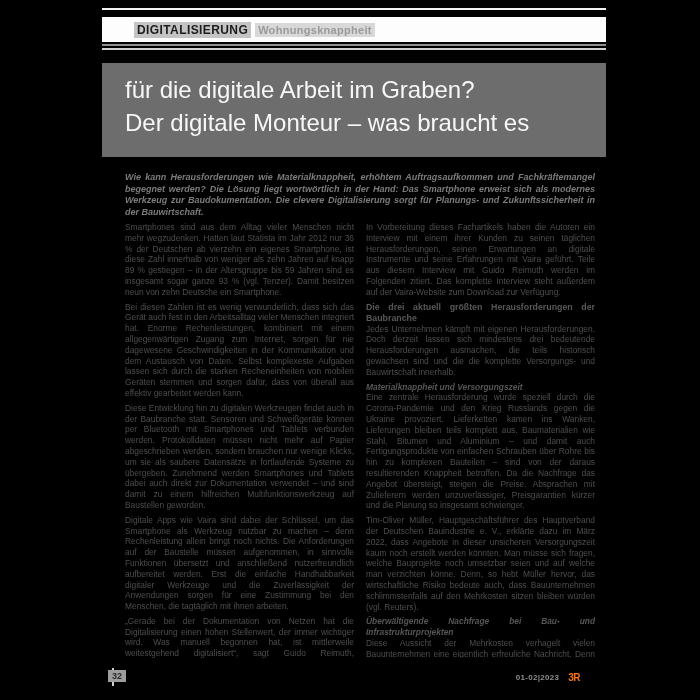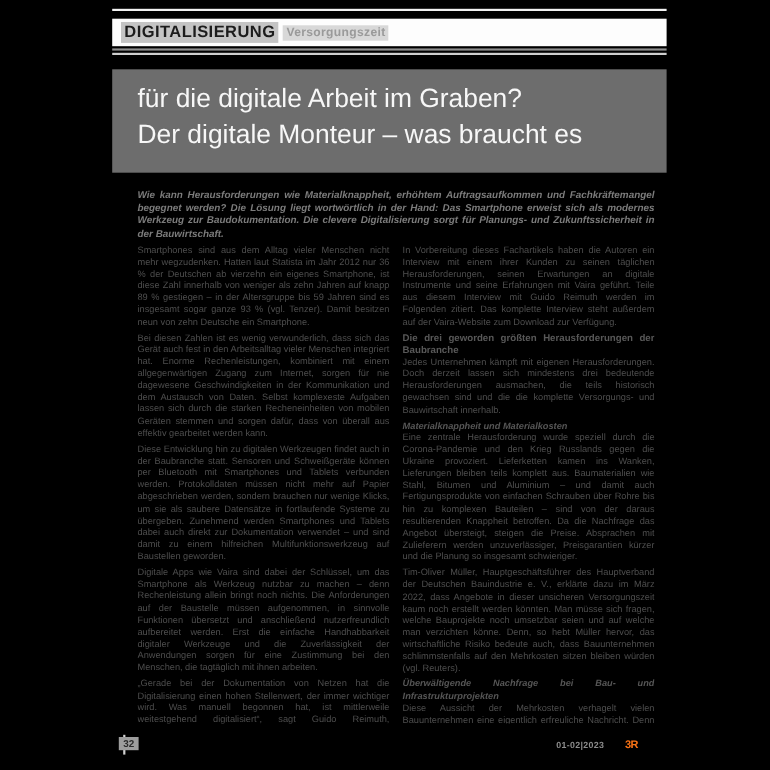--- a/index.html
+++ b/index.html
@@ -3,21 +3,21 @@
 <meta charset="utf-8">
 <style>
   html,body{margin:0;padding:0;background:#000;width:700px;height:700px;overflow:hidden;
     font-family:"Liberation Sans",sans-serif;}
   .canvas{position:relative;width:700px;height:700px;background:#000;}
   .page{position:absolute;left:100px;top:0;width:510px;height:700px;background:#000;}
 
   .top-rule{position:absolute;left:2px;top:8px;width:504px;height:2px;background:#f2f2f2;}
   .kicker-band{position:absolute;left:2px;top:17px;width:504px;height:25px;background:#fdfdfd;
     display:flex;align-items:center;}
-  .kicker-cat{margin-left:8px;font-size:15px;font-weight:bold;letter-spacing:.4px;
+  .kicker-cat{margin-left:32px;font-size:12px;font-weight:bold;letter-spacing:.4px;
     color:#1c1c1c;background:#c4c4c4;padding:1px 3px;}
   .kicker-sub{margin-left:4px;font-size:11px;font-weight:bold;letter-spacing:.3px;
     color:#9a9a9a;background:#d8d8d8;padding:1px 3px;}
   .band-rule1{position:absolute;left:2px;top:44px;width:504px;height:2px;background:#8e8e8e;}
   .band-rule2{position:absolute;left:2px;top:48px;width:504px;height:2px;background:#cfcfcf;}
 
   .title-box{position:absolute;left:2px;top:63px;width:504px;height:94px;background:#6d6d6d;}
   .title{margin:10px 20px 0 23px;color:#f7f7f7;font-size:24px;line-height:33px;font-weight:400;}
   .byline{margin:6px 20px 0 24px;color:#cccccc;font-size:8.5px;font-weight:bold;}
 
@@ -28,35 +28,35 @@
     display:flex;column-gap:12px;}
   .col{width:229px;color:#4e4e4e;font-size:8.4px;line-height:10.8px;text-align:justify;}
   .col p{margin:0 0 4px 0;}
   .col .sec-head{margin:4px 0 0 0;font-weight:bold;color:#585858;font-size:8.8px;line-height:11px;}
   .col .sub-head{margin:4px 0 0 0;font-weight:bold;font-style:italic;color:#565656;}
 
   .footer{position:absolute;left:0;top:666px;width:510px;height:24px;}
   .pageno-bar{position:absolute;left:12px;top:2px;width:2px;height:18px;background:#d0d0d0;}
   .pageno{position:absolute;left:8px;top:4px;background:#9d9d9d;color:#2b2b2b;
     font-size:9px;font-weight:bold;padding:1px 4px;}
-  .issue-group{position:absolute;right:30px;top:6px;display:flex;align-items:center;gap:19px;}
+  .issue-group{position:absolute;right:30px;top:6px;display:flex;align-items:center;gap:9px;}
   .issue{color:#8d8d8d;font-size:8px;font-weight:bold;letter-spacing:.3px;}
   .logo3r{color:#f97316;font-size:10px;font-weight:bold;letter-spacing:-.5px;}
 </style>
 </head>
 <body>
 
 <div class="canvas">
   <div class="page">
 
     <div class="top-rule"></div>
 
     <div class="kicker-band">
       <span class="kicker-cat">DIGITALISIERUNG</span>
-      <span class="kicker-sub">Versorgungszeit</span>
+      <span class="kicker-sub">Wohnungsknappheit</span>
     </div>
     <div class="band-rule1"></div>
     <div class="band-rule2"></div>
 
     <div class="title-box">
       <div class="title">
         <div>für die digitale Arbeit im Graben?</div>
         <div>Der digitale Monteur – was braucht es</div>
       </div>
     </div>
@@ -66,23 +66,23 @@
     <div class="columns">
       <div class="col">
         <p>Smartphones sind aus dem Alltag vieler Menschen nicht mehr wegzudenken. Hatten laut Statista im Jahr 2012 nur 36 % der Deutschen ab vierzehn ein eigenes Smartphone, ist diese Zahl innerhalb von weniger als zehn Jahren auf knapp 89 % gestiegen – in der Altersgruppe bis 59 Jahren sind es insgesamt sogar ganze 93 % (vgl. Tenzer). Damit besitzen neun von zehn Deutsche ein Smartphone.</p>
         <p>Bei diesen Zahlen ist es wenig verwunderlich, dass sich das Gerät auch fest in den Arbeitsalltag vieler Menschen integriert hat. Enorme Rechenleistungen, kombiniert mit einem allgegenwärtigen Zugang zum Internet, sorgen für nie dagewesene Geschwindigkeiten in der Kommunikation und dem Austausch von Daten. Selbst komplexeste Aufgaben lassen sich durch die starken Recheneinheiten von mobilen Geräten stemmen und sorgen dafür, dass von überall aus effektiv gearbeitet werden kann.</p>
         <p>Diese Entwicklung hin zu digitalen Werkzeugen findet auch in der Baubranche statt. Sensoren und Schweißgeräte können per Bluetooth mit Smartphones und Tablets verbunden werden. Protokolldaten müssen nicht mehr auf Papier abgeschrieben werden, sondern brauchen nur wenige Klicks, um sie als saubere Datensätze in fortlaufende Systeme zu übergeben. Zunehmend werden Smartphones und Tablets dabei auch direkt zur Dokumentation verwendet – und sind damit zu einem hilfreichen Multifunktionswerkzeug auf Baustellen geworden.</p>
         <p>Digitale Apps wie Vaira sind dabei der Schlüssel, um das Smartphone als Werkzeug nutzbar zu machen – denn Rechenleistung allein bringt noch nichts. Die Anforderungen auf der Baustelle müssen aufgenommen, in sinnvolle Funktionen übersetzt und anschließend nutzerfreundlich aufbereitet werden. Erst die einfache Handhabbarkeit digitaler Werkzeuge und die Zuverlässigkeit der Anwendungen sorgen für eine Zustimmung bei den Menschen, die tagtäglich mit ihnen arbeiten.</p>
         <p>„Gerade bei der Dokumentation von Netzen hat die Digitalisierung einen hohen Stellenwert, der immer wichtiger wird. Was manuell begonnen hat, ist mittlerweile weitestgehend digitalisiert“, sagt Guido Reimuth, Hauptverantwortlicher für die Netzdokumentation bei den Stadtwerken Eschwege (s. Interview mit Guido Reimuth).</p>
       </div>
       <div class="col">
         <p>In Vorbereitung dieses Fachartikels haben die Autoren ein Interview mit einem ihrer Kunden zu seinen täglichen Herausforderungen, seinen Erwartungen an digitale Instrumente und seine Erfahrungen mit Vaira geführt. Teile aus diesem Interview mit Guido Reimuth werden im Folgenden zitiert. Das komplette Interview steht außerdem auf der Vaira-Website zum Download zur Verfügung.</p>
-        <p class="sec-head">Die drei geworden größten Herausforderungen der Baubranche</p>
+        <p class="sec-head">Die drei aktuell größten Herausforderungen der Baubranche</p>
         <p>Jedes Unternehmen kämpft mit eigenen Herausforderungen. Doch derzeit lassen sich mindestens drei bedeutende Herausforderungen ausmachen, die teils historisch gewachsen sind und die die komplette Versorgungs- und Bauwirtschaft innerhalb.</p>
-        <p class="sub-head">Materialknappheit und Materialkosten</p>
+        <p class="sub-head">Materialknappheit und Versorgungszeit</p>
         <p>Eine zentrale Herausforderung wurde speziell durch die Corona-Pandemie und den Krieg Russlands gegen die Ukraine provoziert. Lieferketten kamen ins Wanken, Lieferungen bleiben teils komplett aus. Baumaterialien wie Stahl, Bitumen und Aluminium – und damit auch Fertigungsprodukte von einfachen Schrauben über Rohre bis hin zu komplexen Bauteilen – sind von der daraus resultierenden Knappheit betroffen. Da die Nachfrage das Angebot übersteigt, steigen die Preise. Absprachen mit Zulieferern werden unzuverlässiger, Preisgarantien kürzer und die Planung so insgesamt schwieriger.</p>
         <p>Tim-Oliver Müller, Hauptgeschäftsführer des Hauptverband der Deutschen Bauindustrie e. V., erklärte dazu im März 2022, dass Angebote in dieser unsicheren Versorgungszeit kaum noch erstellt werden könnten. Man müsse sich fragen, welche Bauprojekte noch umsetzbar seien und auf welche man verzichten könne. Denn, so hebt Müller hervor, das wirtschaftliche Risiko bedeute auch, dass Bauunternehmen schlimmstenfalls auf den Mehrkosten sitzen bleiben würden (vgl. Reuters).</p>
         <p class="sub-head">Überwältigende Nachfrage bei Bau- und Infrastrukturprojekten</p>
         <p>Diese Aussicht der Mehrkosten verhagelt vielen Bauunternehmen eine eigentlich erfreuliche Nachricht. Denn der Bedarf an neuen Gebäuden und insbesondere neuer Versorgungsinfrastruktur ist drastisch gewachsen. Der Wohnungsknappheit</p>
       </div>
     </div>
 
     <div class="footer">
       <div class="pageno-bar"></div>
       <div class="pageno">32</div>

